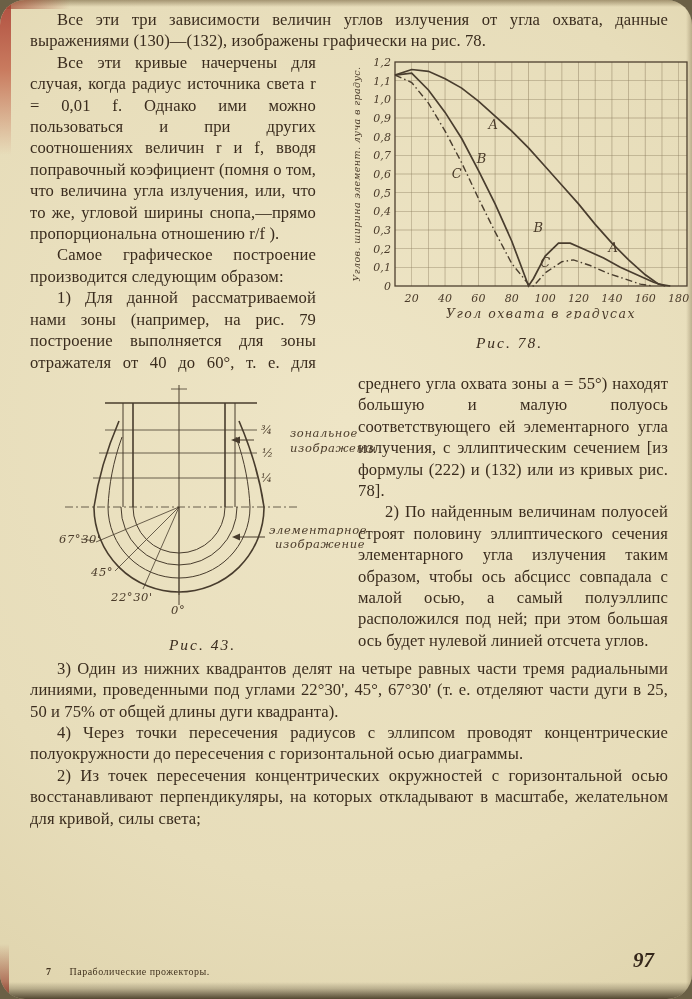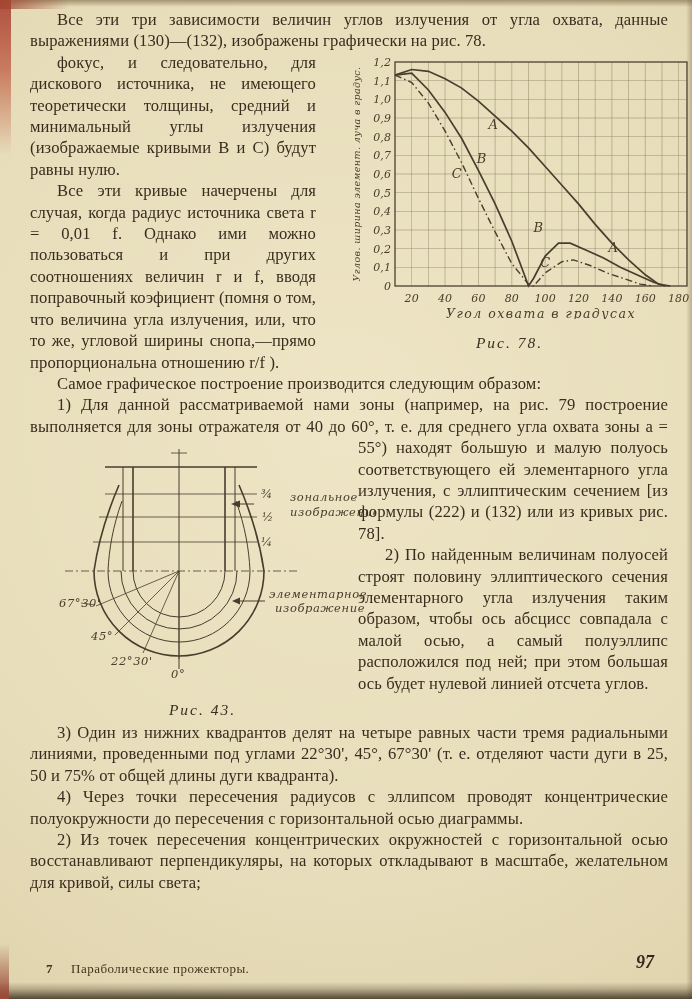--- a/index.html
+++ b/index.html
@@ -1,19 +1,19 @@
 <!DOCTYPE html>
 <html><head>
 <meta charset="utf-8">
 <style>
   html,body{margin:0;padding:0;background:#6b6046;}
   .page{position:relative;width:692px;height:999px;margin:0 auto;overflow:hidden;
     background:
       radial-gradient(ellipse 120% 90% at 50% 42%, #eee5c6 0%, #e7ddba 52%, #dcd0a7 88%, #d3c59a 100%);
-    font-family:"Liberation Serif", serif;color:#3a2c1e;}
+    font-family:"Liberation Serif", serif;color:#3a2c1e;border-radius:25px;}
   
   .edge{position:absolute;pointer-events:none;}
   .edge-top{left:0;top:0;width:100%;height:7px;background:linear-gradient(180deg,rgba(110,90,55,.55),rgba(110,90,55,0));}
   .edge-right{right:0;top:0;width:6px;height:100%;background:linear-gradient(270deg,rgba(105,88,55,.35),rgba(105,88,55,0));}
   .edge-bottom{left:0;bottom:0;width:100%;height:17px;background:linear-gradient(0deg,rgba(58,47,28,.85),rgba(58,47,28,.25) 60%,rgba(58,47,28,0));}
   .edge-red-left{left:0;top:0;width:11px;height:155px;background:linear-gradient(180deg,#b04f40 0%,#c97b5f 45%,rgba(201,123,95,0) 100%);}
   .edge-red-top{left:0;top:0;width:70px;height:9px;background:linear-gradient(90deg,rgba(160,70,50,.8),rgba(160,70,50,0));}
   .edge-red-bottomleft{left:0;bottom:0;width:9px;height:55px;background:linear-gradient(0deg,#9c4a38,rgba(156,74,56,0));}
 
   .content{position:absolute;left:30px;top:9px;width:638px;}
@@ -37,23 +37,23 @@
   .alabel{font:italic 12.5px "DejaVu Serif",serif;fill:#4a3b2a;letter-spacing:1.5px;}
   .ylabel{font:italic 9.5px "DejaVu Serif",serif;fill:#4a3b2a;letter-spacing:.4px;}
 
   
   .f79{stroke:#483c2d;fill:none;}
   .w1{stroke-width:1;}.w2{stroke-width:1.6;}.w05{stroke-width:.8;}
   .dashdot79{stroke-dasharray:8 3 2 3;}
   .f79t{font:italic 11.5px "DejaVu Serif",serif;fill:#4a3b2a;letter-spacing:.6px;}
   .f79arrow{fill:#483c2d;stroke:none;}
 
-  .footer-line{position:absolute;left:46px;bottom:22px;font-size:13px;color:#42331f;letter-spacing:.5px;}
+  .footer-line{position:absolute;left:46px;bottom:22px;font-size:10px;color:#42331f;letter-spacing:.5px;}
   .footer-sig{font-weight:bold;margin-right:18px;}
-  .page-num{position:absolute;right:38px;bottom:26px;font-size:18px;font-weight:bold;font-style:italic;color:#34261a;}
+  .page-num{position:absolute;right:38px;bottom:26px;font-size:21px;font-weight:bold;font-style:italic;color:#34261a;}
 </style>
 </head>
 <body>
 
 <div class="page">
 
   <div class="content">
 
     <p class="indent"><span>Все эти три зависимости величин углов излучения от угла охвата, данные выражениями (130)—(132), изображены графически на рис. 78.</span></p>
 
@@ -118,21 +118,21 @@
             <text x="125.76" y="107.79999999999998" class="clabel">B</text>
             <text x="100.73142857142858" y="122.73333333333335" class="clabel">C</text>
             <text x="182.49142857142857" y="176.86666666666667" class="clabel">B</text>
             <text x="189.1657142857143" y="212.33333333333331" class="clabel">C</text>
             <text x="257.57714285714286" y="197.40000000000003" class="clabel">A</text>
             <text x="190" y="263" class="alabel" text-anchor="middle">Угол охвата в градусах</text>
             <text x="9" y="119" class="ylabel" text-anchor="middle" transform="rotate(-90 9 119)">Углов. ширина элемент. луча в градус.</text>
           </svg>
         <span class="figcap">Рис. 78.</span>
       </span>
-      <span>фокус, и следовательно, для дискового источника, не имеющего теоретически толщины, средний и минимальный углы излучения (изображаемые кривыми B и C) будут равны нулю.</span></p>
+      </p>
 
     <p class="indent"><span>Все эти кривые начерчены для случая, когда радиус источника света r = 0,01 f.  Однако ими можно пользоваться и при других соотношениях величин r и f, вводя поправочный коэфициент (помня о том, что величина угла излучения, или, что то же, угловой ширины снопа,—прямо пропорциональна отношению r/f ).</span></p>
     <p class="indent"><span>Самое графическое построение производится следующим образом:</span></p>
 
     <p class="indent"><span>1) Для данной рассматриваемой нами зоны (например, на рис. 79 построение выполняется для зоны отражателя от 40 до 60°, т. е.</span>
       <span class="figbox fig79box">
         <svg width="318" height="244" viewBox="0 0 318 244">
 
           <line class="f79 w1" x1="122" y1="8" x2="122" y2="228"></line>
           <line class="f79 w05" x1="114" y1="12" x2="130" y2="12"></line>

